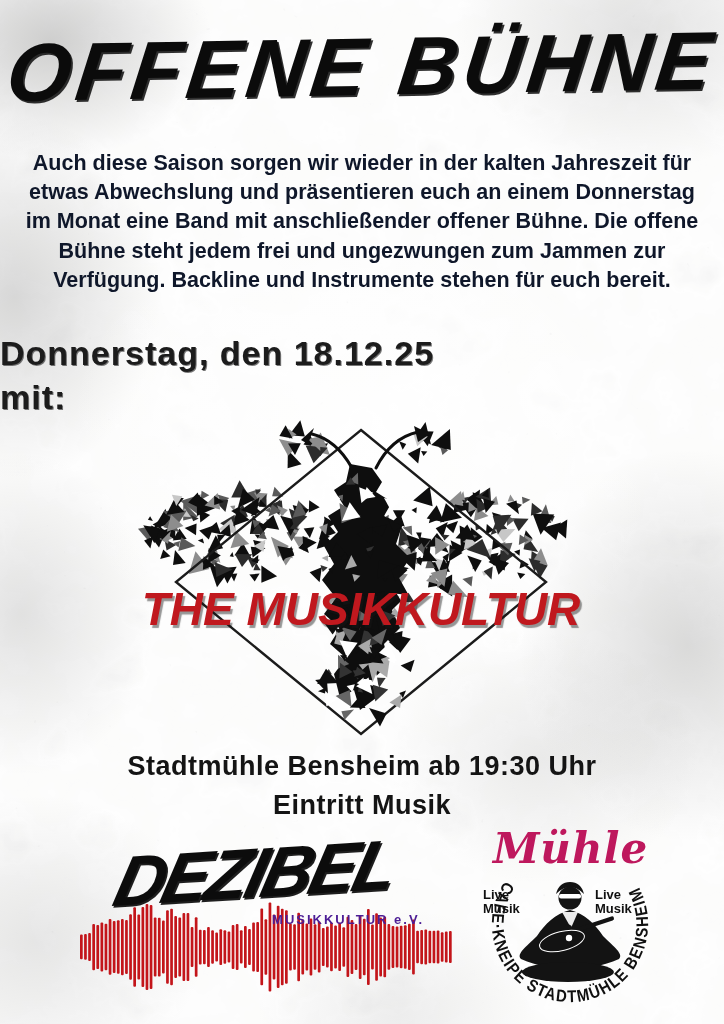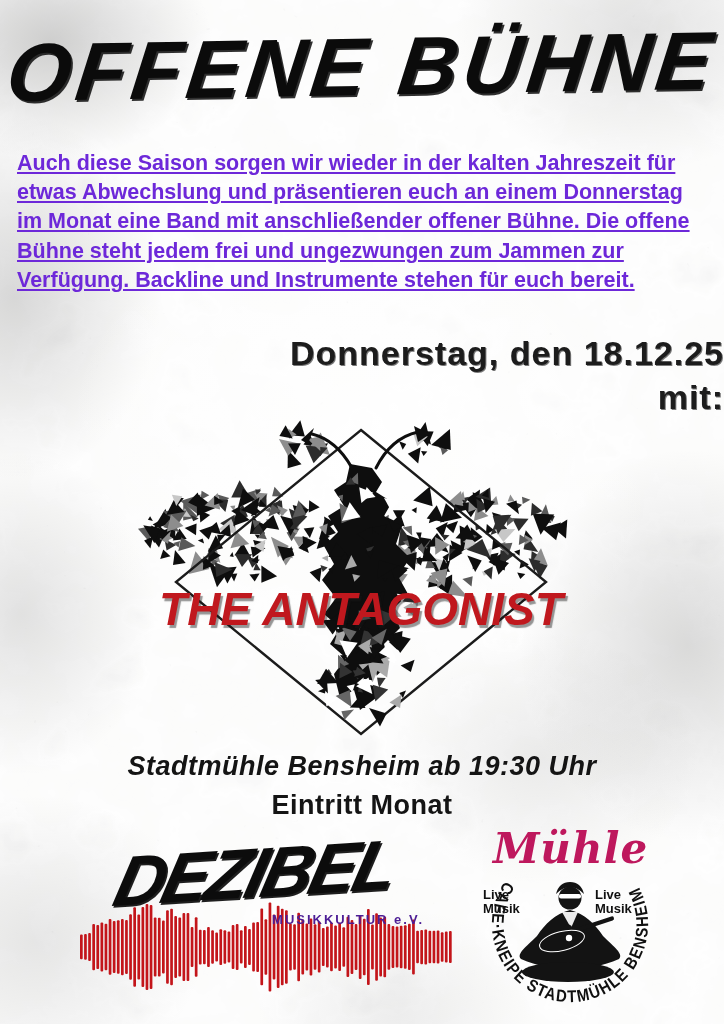--- a/index.html
+++ b/index.html
@@ -15,37 +15,37 @@
       radial-gradient(190px 230px at 3% 60%, rgba(130,130,130,.22), rgba(130,130,130,0) 70%),
       radial-gradient(240px 210px at 5% 92%, rgba(140,140,140,.20), rgba(140,140,140,0) 70%),
       radial-gradient(240px 280px at 95% 63%,rgba(120,120,120,.26), rgba(120,120,120,0) 70%),
       radial-gradient(220px 180px at 75% 74%,rgba(140,140,140,.16), rgba(140,140,140,0) 70%),
       radial-gradient(200px 150px at 55% 99%,rgba(150,150,150,.16), rgba(150,150,150,0) 70%);}
   .layer{position:absolute;z-index:2;}
 
   .title{left:0;right:0;top:20px;text-align:center;margin:0;
          font:italic 700 82px/1.15 "Liberation Sans",sans-serif;letter-spacing:5px;color:#0b0b0b;
          transform:skewX(-8deg) rotate(-1deg);text-shadow:2px 2px 0 rgba(10,10,10,.85);}
-  .intro{left:17px;top:149px;width:690px;margin:0;
-         font:700 21.5px/1.36 "Liberation Sans",sans-serif;color:#6d28d9;text-decoration:underline;}
-  .date-line,.with-label{left:0;right:0;text-align:right;
+  .intro{left:17px;top:149px;width:690px;margin:0;text-align:center;
+         font:700 21.5px/1.36 "Liberation Sans",sans-serif;color:#0f172a;}
+  .date-line,.with-label{left:0;right:0;text-align:left;
          font:800 34px/1 "Liberation Sans",sans-serif;letter-spacing:1px;color:#1c1c1c;
          text-shadow:1px 1px 0 rgba(30,30,30,.6);}
   .date-line{top:336px;}
-  .with-label{top:380px;padding-left:32px;}
+  .with-label{top:380px;}
 
   .band-logo{left:126px;top:418px;width:470px;height:330px;}
   .band-logo svg{position:absolute;left:0;top:0;}
   .band-name{position:absolute;left:0;right:0;top:168px;text-align:center;
          font:italic 700 46px/1 "Liberation Sans",sans-serif;letter-spacing:0px;
          text-shadow:2px 3px 1px rgba(25,25,25,.45);}
 
   .venue-line,.admission-line{left:0;right:0;text-align:center;
          font:700 27px/1 "Liberation Sans",sans-serif;color:#141414;letter-spacing:.5px;}
-  .venue-line{top:753px;font-style:italic;}
+  .venue-line{top:753px;}
   .admission-line{top:792px;}
 
   .dezibel{left:78px;top:842px;width:390px;height:170px;}
   .dz-name{position:absolute;left:38px;top:-4px;z-index:3;
          font:italic 700 70px/1 "Liberation Sans",sans-serif;letter-spacing:-3px;color:#0c0c0c;
          transform:rotate(-3.5deg) skewX(-17deg);text-shadow:2px 2px 0 rgba(5,5,5,.9);}
   .dz-sub{position:absolute;right:44px;top:71px;z-index:3;
          font:700 13px/1 "Liberation Sans",sans-serif;letter-spacing:2px;color:#4c1d95;}
   .dz-wave{position:absolute;left:2px;top:55px;z-index:2;}
 
@@ -471,25 +471,25 @@
           <polygon points="235.4,85.1 233.2,69.2 247.3,74.7" fill="#ffffff"></polygon>
           <polygon points="229.3,66.5 219.8,66.8 224.7,59.3" fill="#333333"></polygon>
           <polygon points="276.6,183.4 282.5,174.7 288.8,184.7" fill="#333333"></polygon>
           <polygon points="221.1,189.3 225.5,206.1 204.0,202.1" fill="#0e0e0e"></polygon>
           <polygon points="248.1,241.1 243.6,228.9 253.8,230.9" fill="#0e0e0e"></polygon>
           <polygon points="232.0,213.2 223.8,203.4 237.8,204.3" fill="#0e0e0e"></polygon>
           <polygon points="287.6,127.9 288.4,133.1 281.2,129.6" fill="#0e0e0e"></polygon>
           <polygon points="198.9,116.1 203.9,118.8 197.6,121.9" fill="#0e0e0e"></polygon>
         </g>
     </svg>
-    <div class="band-name" style="color: rgb(192, 24, 30);">THE ANTAGONIST</div>
+    <div class="band-name" style="color: rgb(192, 24, 30);">THE MUSIKKULTUR</div>
   </div>
 
   <div class="layer venue-line">Stadtmühle Bensheim ab 19:30 Uhr</div>
-  <div class="layer admission-line">Eintritt Monat</div>
+  <div class="layer admission-line">Eintritt Musik</div>
 
   <div class="layer dezibel">
     <div class="dz-name">DEZIBEL</div>
     <div class="dz-sub">MUSIKKULTUR e.V.</div>
     <svg class="dz-wave" id="wave-svg" width="373" height="100" viewBox="0 0 373 100">
         <rect x="0.0" y="37.6" width="2.7" height="24.7" rx="1" fill="#c3151a"></rect>
         <rect x="4.1" y="37.1" width="2.7" height="25.7" rx="1" fill="#c3151a"></rect>
         <rect x="8.2" y="36.0" width="2.7" height="28.0" rx="1" fill="#c3151a"></rect>
         <rect x="12.3" y="26.9" width="2.7" height="46.3" rx="1" fill="#c3151a"></rect>
         <rect x="16.4" y="27.9" width="2.7" height="44.1" rx="1" fill="#c3151a"></rect>

